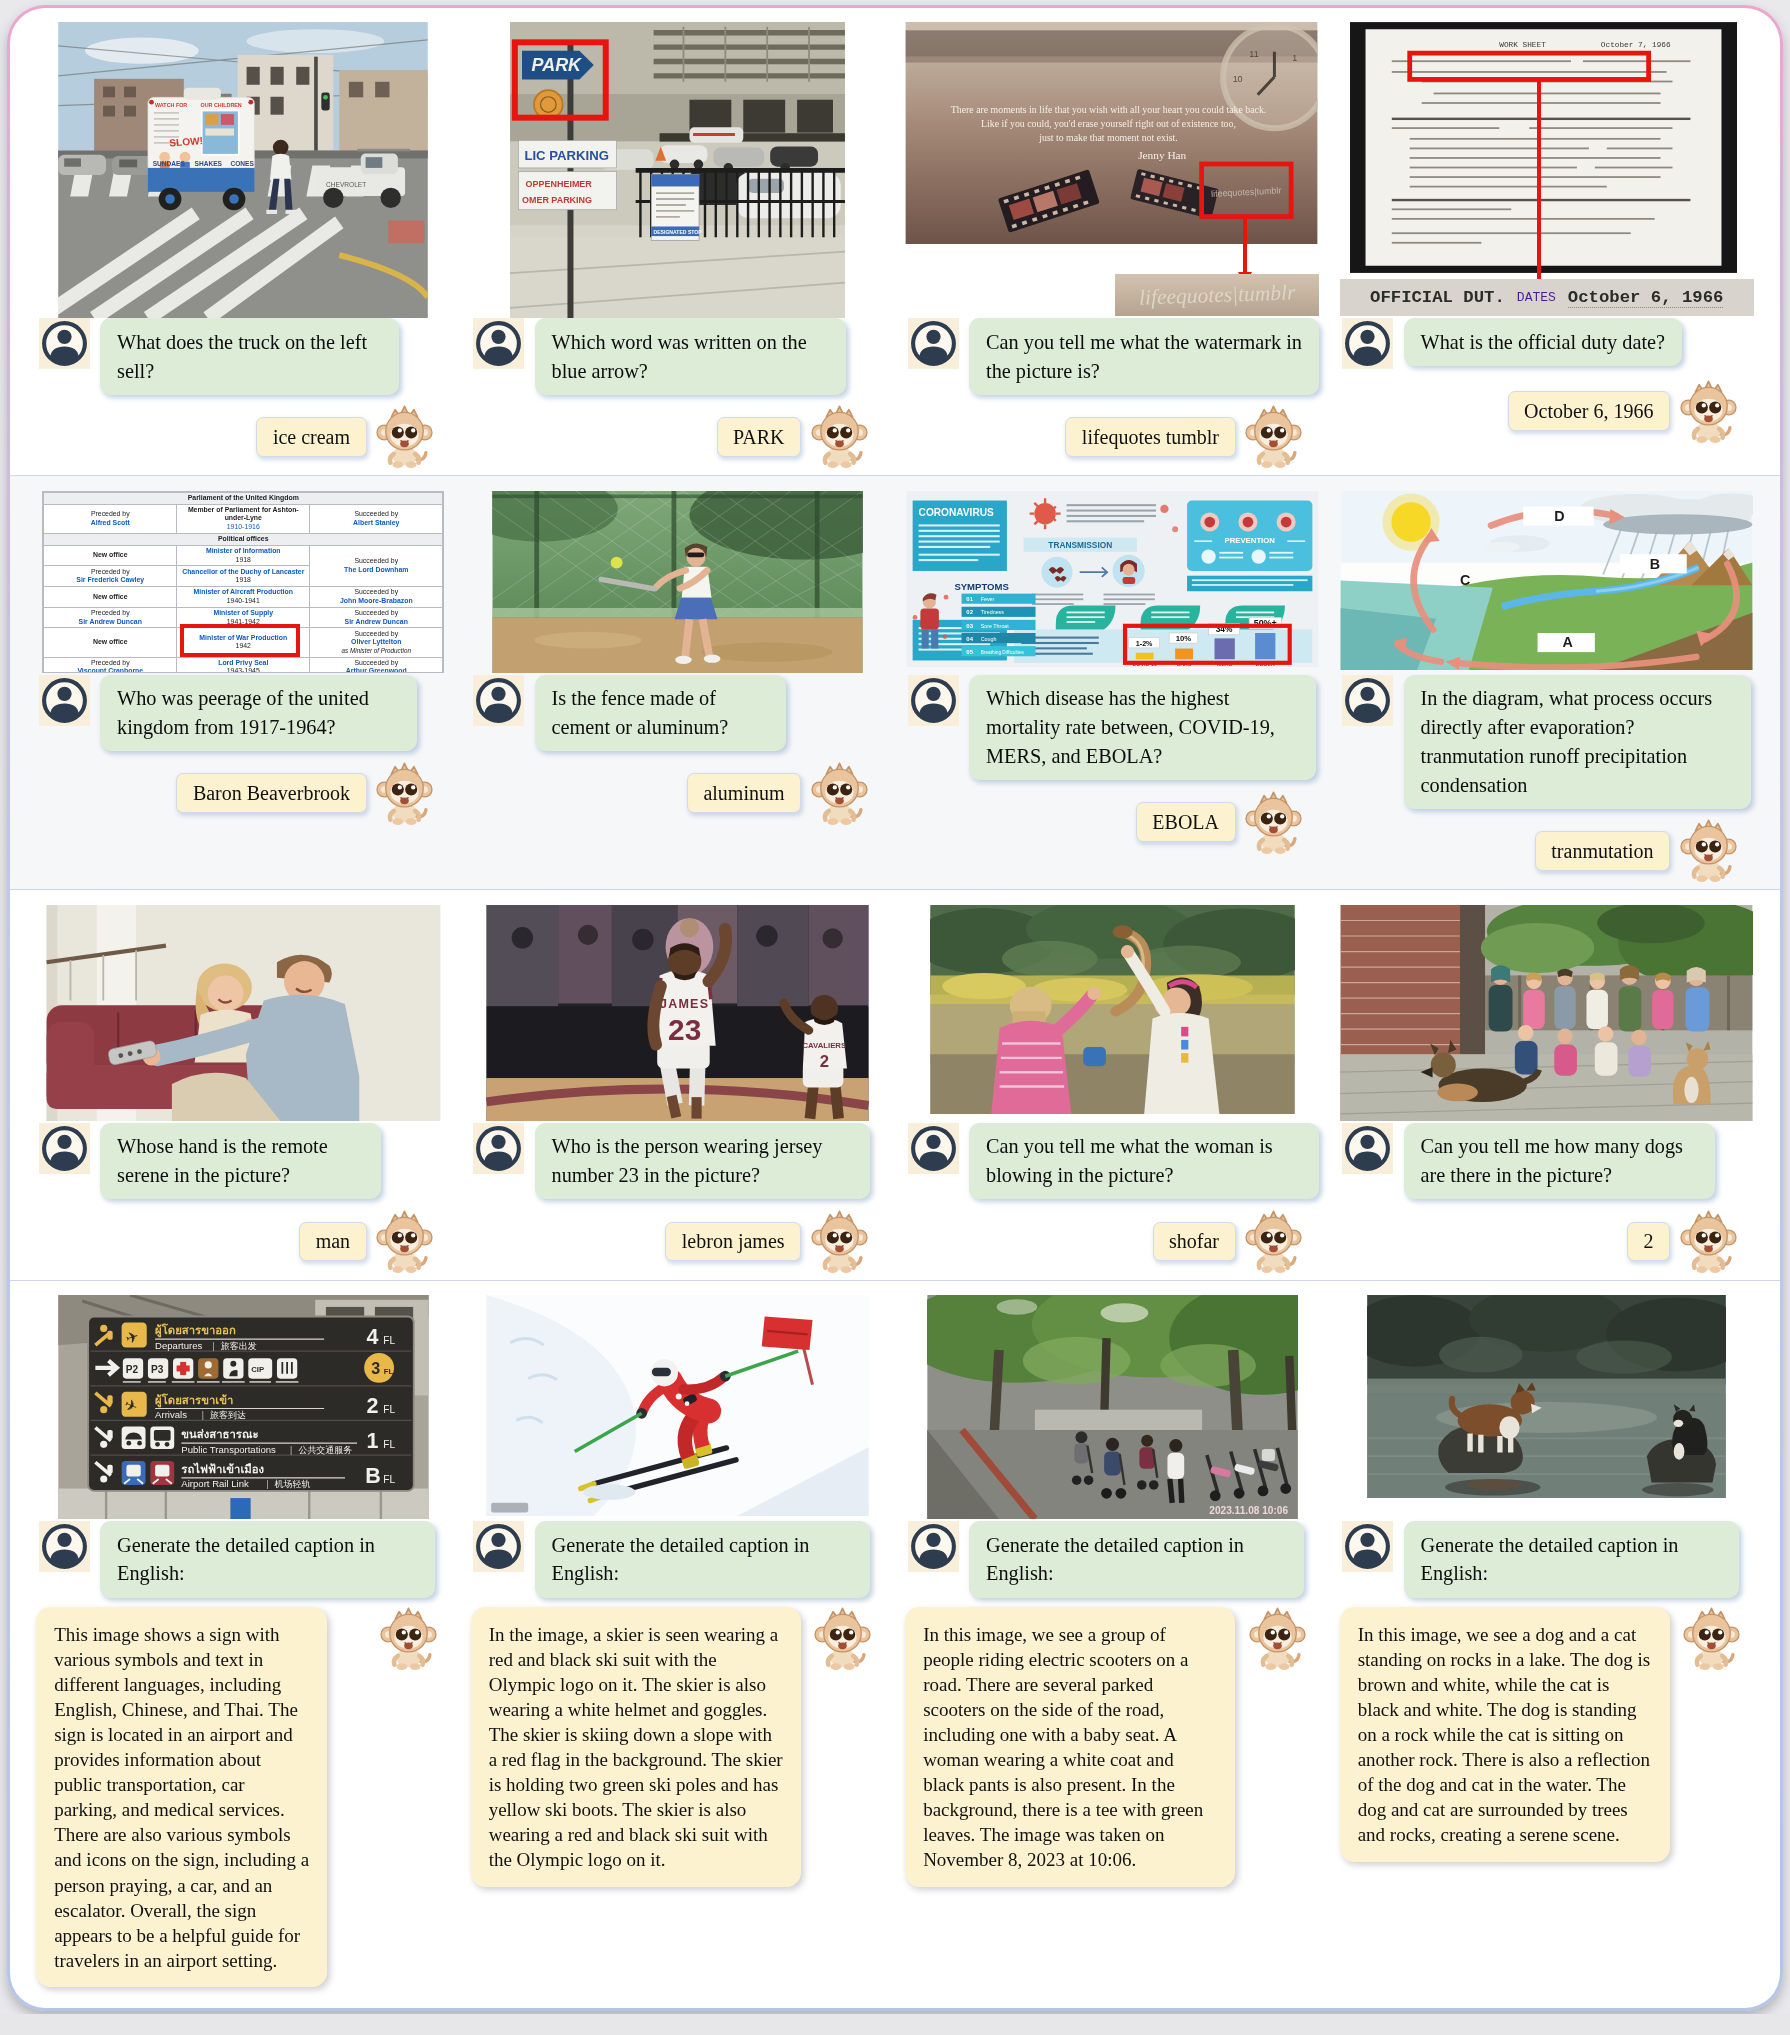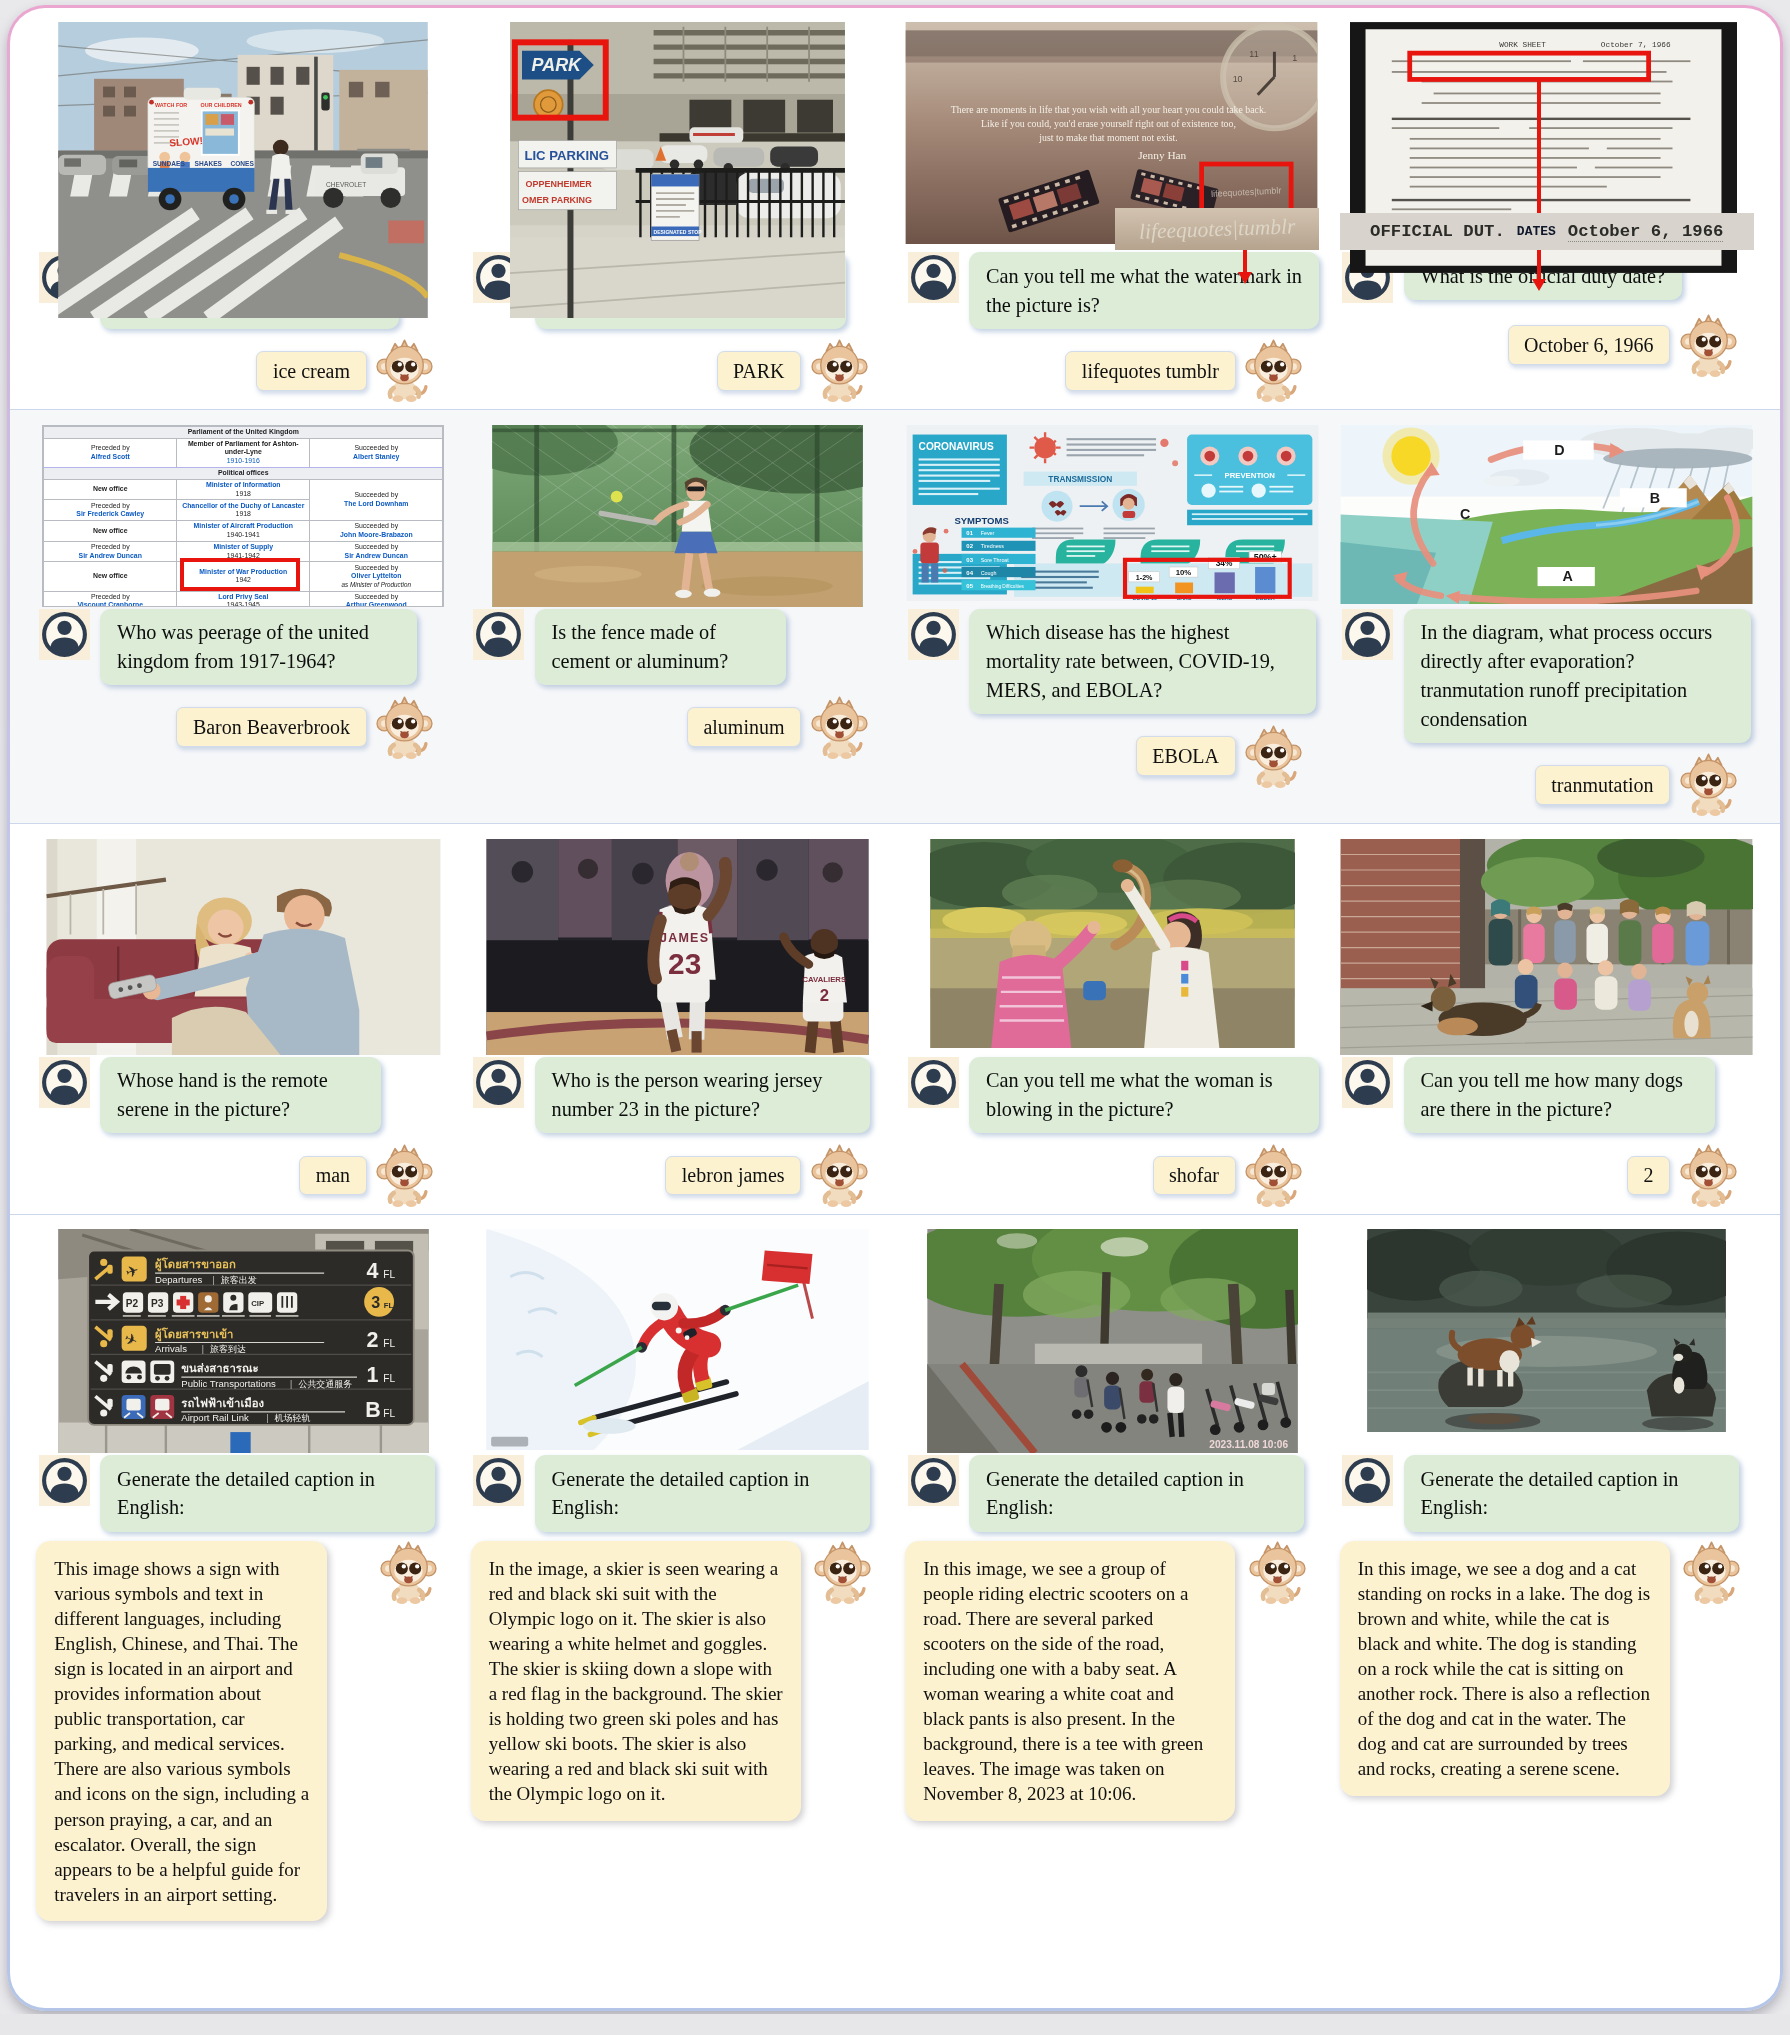--- a/index.html
+++ b/index.html
@@ -7,21 +7,21 @@
   body { background:#e9e9ec; font-family:"Liberation Serif","DejaVu Serif",serif; }
   .cardwrap { position:absolute; left:7.2px; right:7.2px; top:4.8px; bottom:24px; border-radius:38px;
     background:linear-gradient(180deg,#eba6cf 0%,#d5b3dc 10%,#becaec 48%,#b4c5e8 100%);
     box-shadow:0 6px 10.8px rgba(110,110,125,.45); padding:3px; }
   .card { width:100%; height:100%; border-radius:35px; background:#fff; overflow:hidden; }
   .row { display:grid; grid-template-columns:repeat(4,1fr); gap:20.3px; padding:14.4px 26px 4.8px; }
   .row.sep { border-bottom:1.8px solid #ccd7eb; }
   .row.tint { background:#f6f7f9; }
   .cell { position:relative; display:flex; flex-direction:column; }
   .imgbox { position:relative; display:flex; justify-content:center; align-items:flex-start; }
-  .h495{height:228px} .h305{height:182px} .h362{height:216px} .h375{height:224px}
+  .h495{height:294px} .h305{height:182px} .h362{height:216px} .h375{height:224px}
   .qline { display:flex; gap:10.8px; align-items:flex-start; margin-top:2px; padding-left:2.4px; }
   .avatar { width:51px; height:51px; flex:none; }
   .qbubble { background:#dcecd7; border-radius:10.8px; padding:9.6px 16.7px; font-size:20.3px; line-height:1.42;
     color:#0d0d0d; box-shadow:2.4px 3px 5.4px rgba(125,155,195,.45); }
   .aline { display:flex; justify-content:flex-end; align-items:center; gap:4.8px; margin-top:8.4px;
     padding-right:12px; min-height:62px; }
   .achip { background:#fcf2cf; border:1.2px solid #d2dbea; border-radius:7.2px; padding:4.8px 15.5px;
     font-size:20px; line-height:1.4; color:#111; box-shadow:1.8px 2.4px 4.2px rgba(125,155,195,.35); }
   .monkey { width:67px; height:67px; flex:none; }
   .capwrap { position:relative; margin-top:9.6px; padding-right:84px; }
@@ -394,21 +394,21 @@
                 <rect x="70" y="328" width="440" height="3"></rect>
             <rect x="70" y="352" width="400 " height="3"></rect>
                 <rect x="70" y="368" width="150" height="3"></rect>
           </g>
           <rect x="100" y="52" width="400" height="44" fill="none" stroke="#e8150f" stroke-width="8"></rect>
         </svg>
         <div class="redline" style="left:197px;top:57px;height:202px"></div>
         <div class="redhead" style="left:192px;top:257px"></div>
         <div class="zoomstrip mono" style="left:0;right:0;bottom:0;height:37px;background:#d8d4cd;gap:12px">
           <span style="font-size:17.3px;font-weight:bold;color:#2b2b28">OFFICIAL DUT.</span>
-          <span style="font-size:13px;font-weight:bold;color:#0f172a">DATES</span>
+          <span style="font-size:13px;font-weight:normal;color:#4c1d95">DATES</span>
           <span style="font-size:17.3px;font-weight:bold;color:#2b2b28;border-bottom:1.8px dotted #8a8a84">October 6, 1966</span>
         </div>
       </div>
       <div class="qline">
         <svg class="avatar" viewBox="0 0 86 86" width="51" height="51">
               <use href="#avatar"></use>
             </svg>
         <div class="qbubble" style="max-width:383px">What is the official duty date?</div>
       </div>
       <div class="aline">

